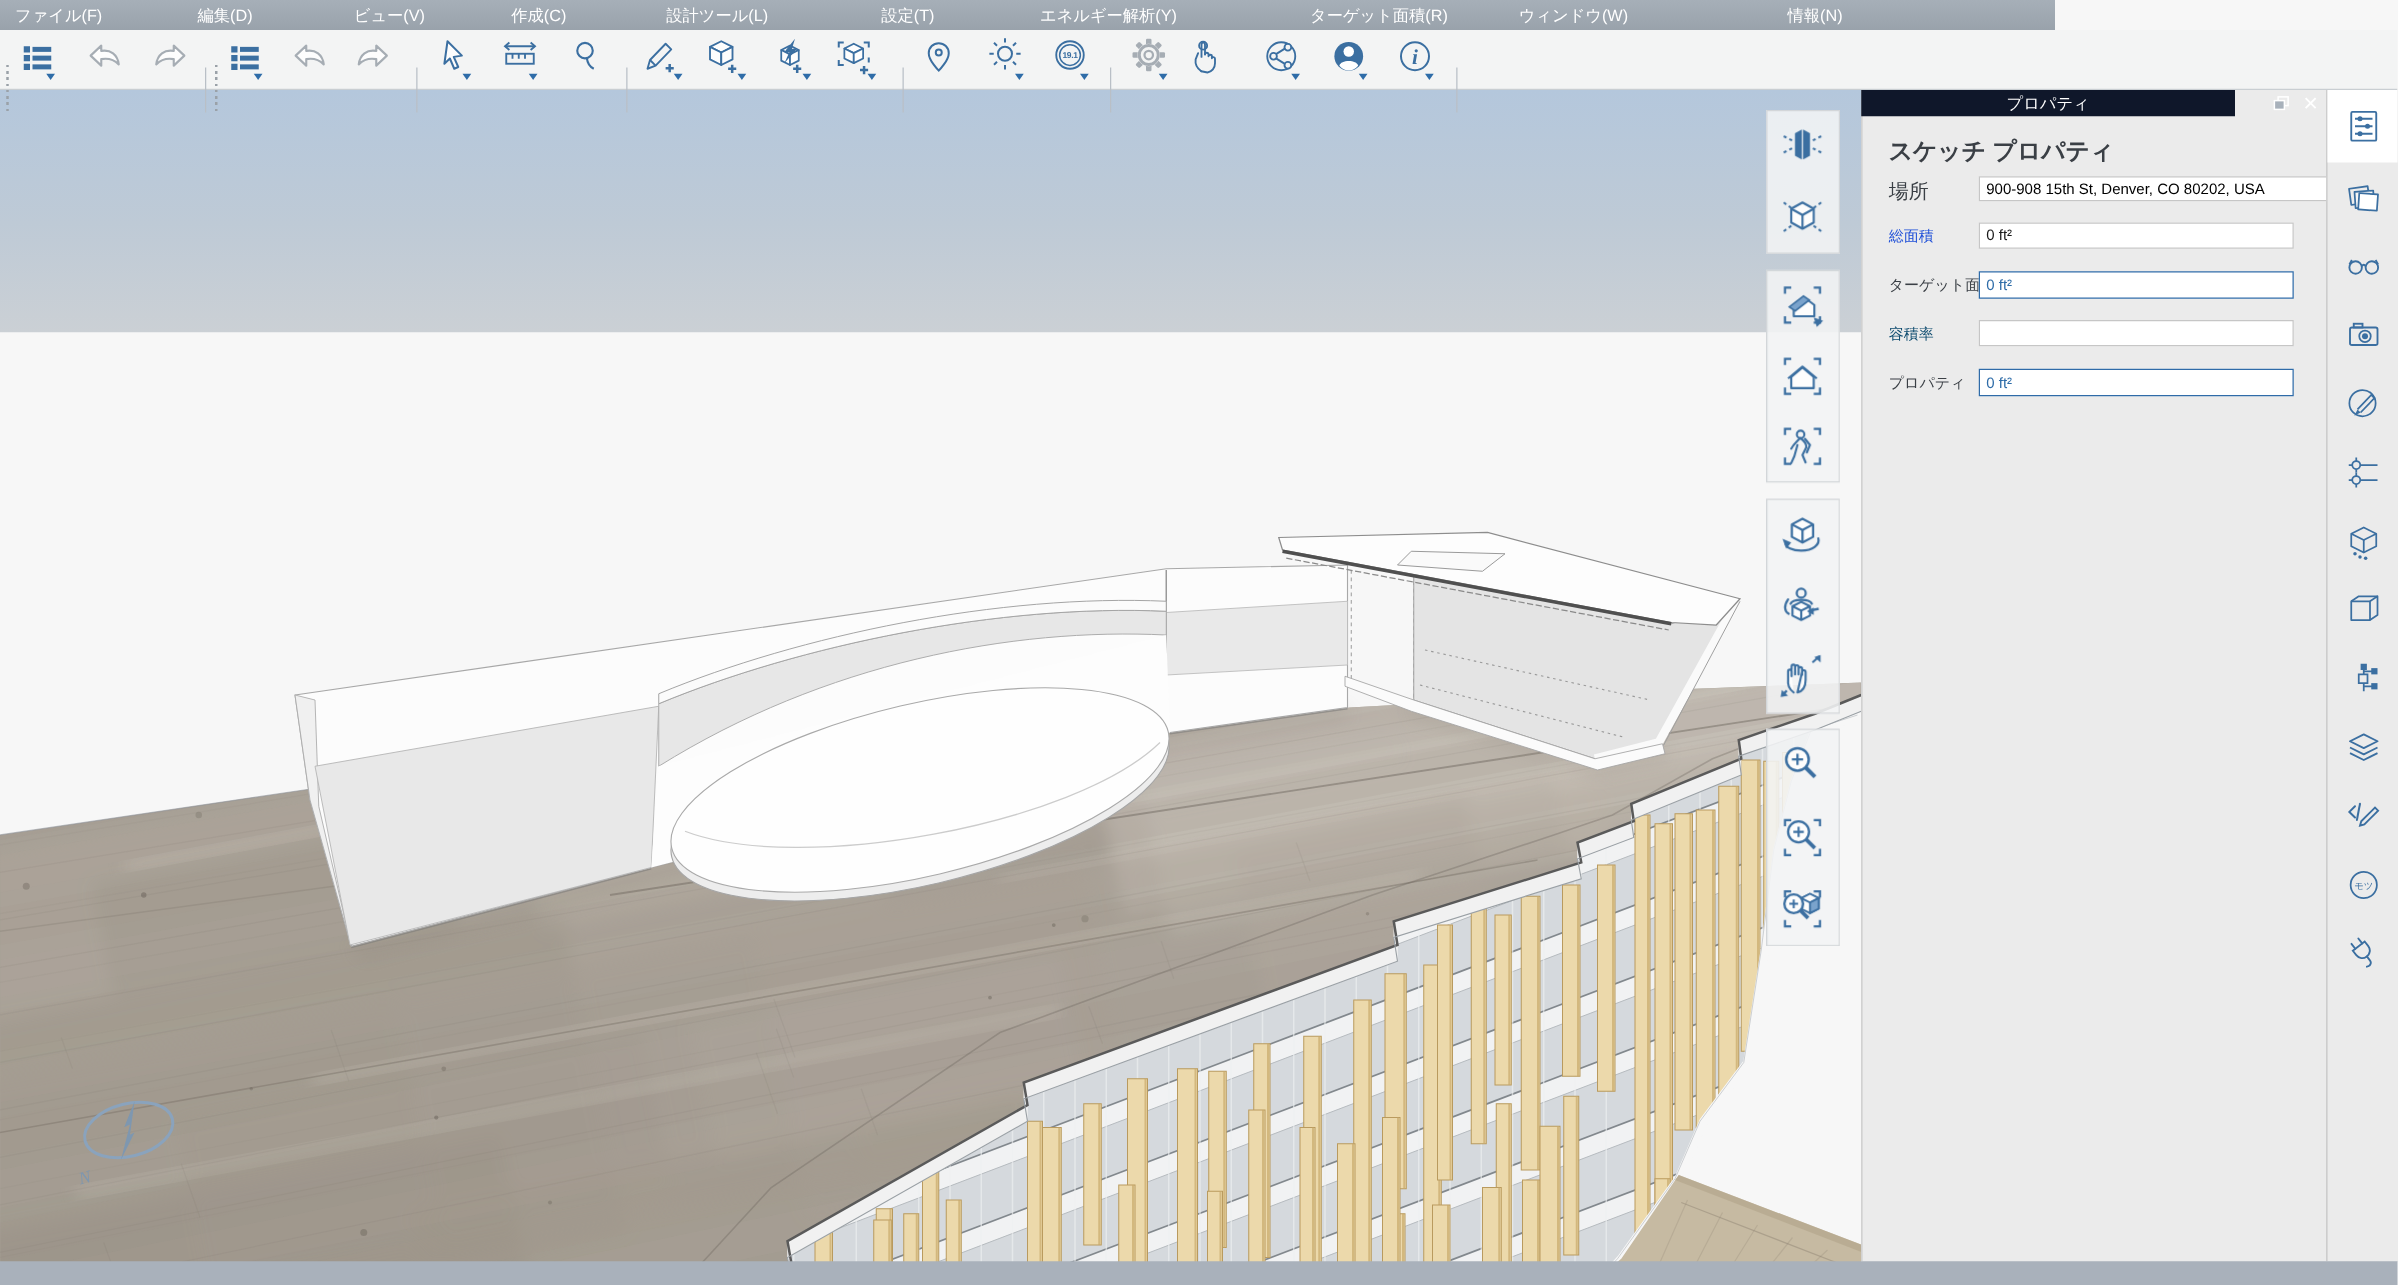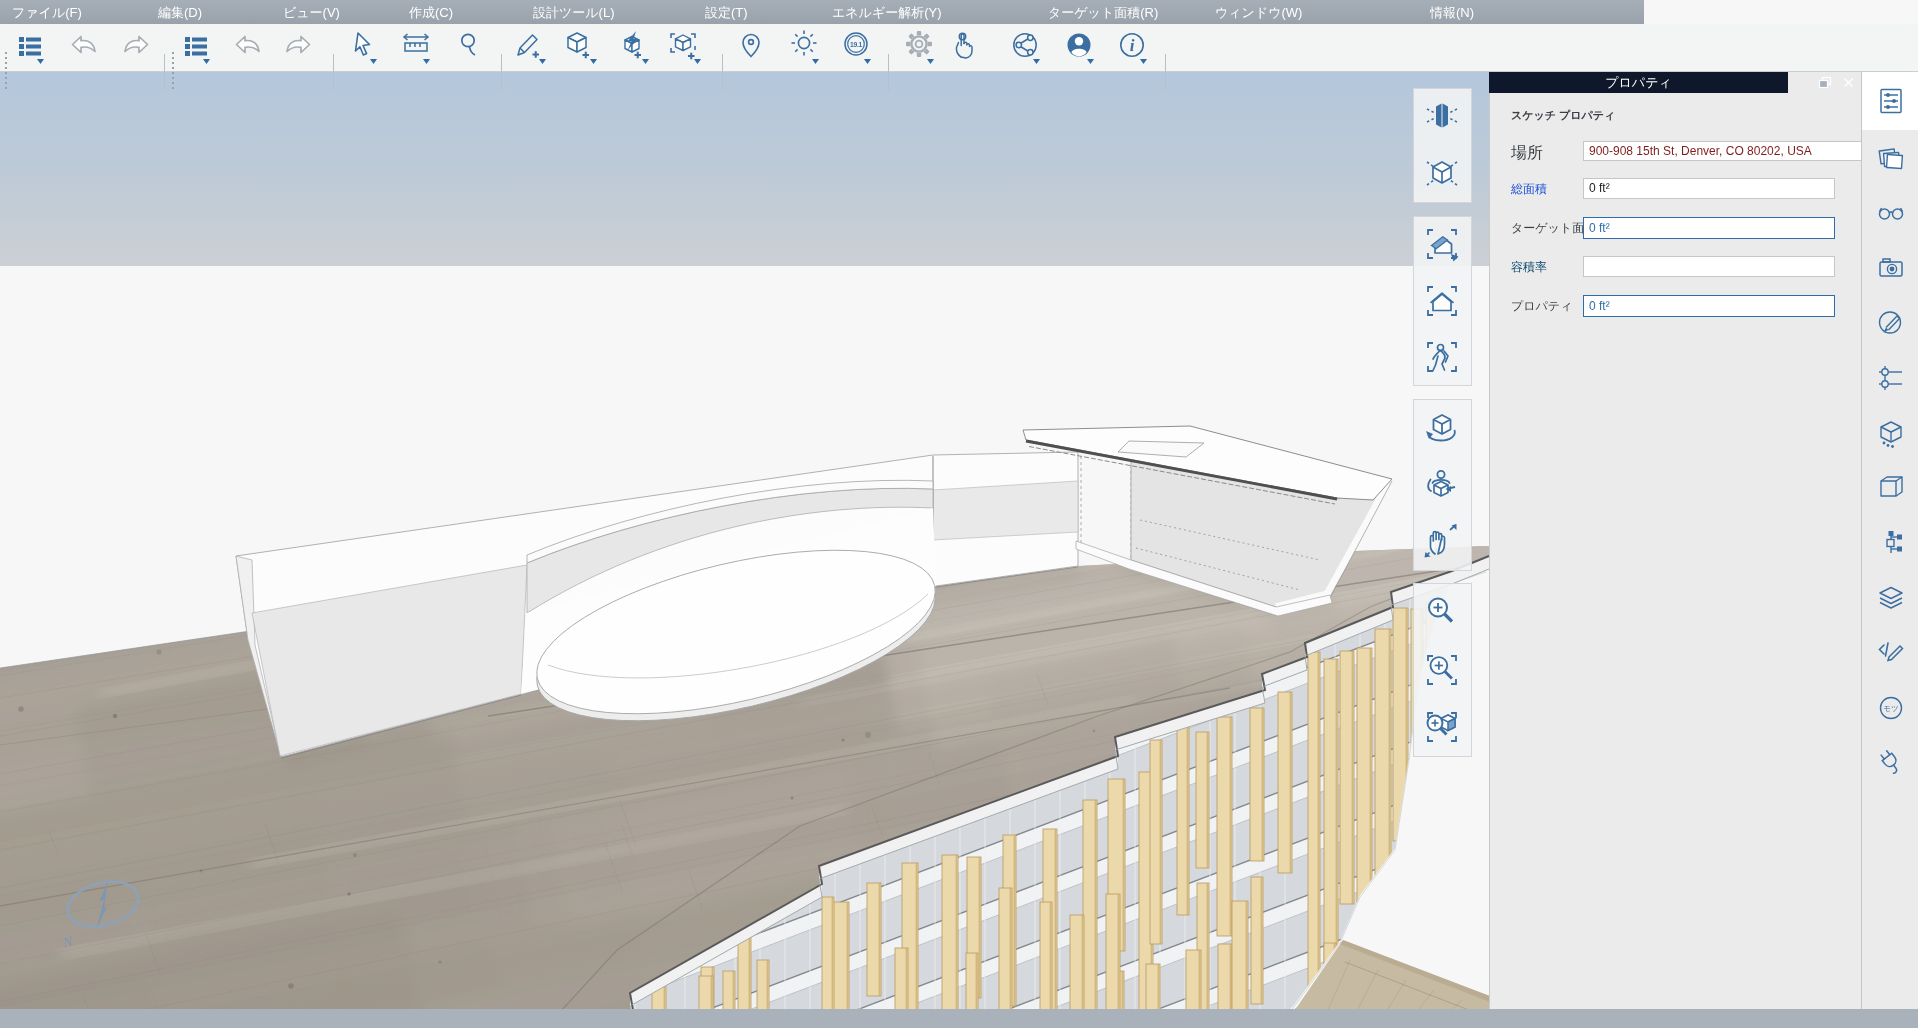--- a/index.html
+++ b/index.html
@@ -760,27 +760,27 @@
       <rect x="4.5" y="1.5" width="8" height="7"></rect>
       <rect x="1.5" y="4.5" width="8" height="7" fill="#a8b1bb"></rect>
     </g>
   </svg>
 <svg style="position:absolute;left:1843px;top:77px" width="11" height="11" viewBox="0 0 11 11">
     <g stroke="#fff" stroke-width="1.5">
       <line x1="1.5" y1="1.5" x2="9.5" y2="9.5"></line>
       <line x1="9.5" y1="1.5" x2="1.5" y2="9.5"></line>
     </g>
   </svg>
-<div style="position:absolute;left:1511px;top:108px;font-size:11px;font-weight:bold;color:#3a3f45">スケッチ プロパティ</div>
+<div style="position:absolute;left:1511px;top:108px;font-size:19px;font-weight:bold;color:#3a3f45">スケッチ プロパティ</div>
 <div style="position:absolute;left:1511px;top:143px;font-size:16px;color:#3a3f45">場所</div>
 <div style="position:absolute;left:1511px;top:181px;font-size:12px;color:#1d4ed8">総面積</div>
 <div style="position:absolute;left:1511px;top:220px;font-size:12px;color:#3a3f45">ターゲット面積</div>
 <div style="position:absolute;left:1511px;top:259px;font-size:12px;color:#0c4a6e">容積率</div>
 <div style="position:absolute;left:1511px;top:298px;font-size:12px;color:#3a3f45">プロパティ</div>
-<div style="position:absolute;left:1583px;top:141px;width:289px;height:20px;background:#fff;border:1px solid #c6c6c6;box-sizing:border-box;font-size:12px;color:#7f1d1d;line-height:18px;padding-left:5px;overflow:hidden">900-908 15th St, Denver, CO 80202, USA</div>
+<div style="position:absolute;left:1583px;top:141px;width:289px;height:20px;background:#fff;border:1px solid #c6c6c6;box-sizing:border-box;font-size:12px;color:#000000;line-height:18px;padding-left:5px;overflow:hidden">900-908 15th St, Denver, CO 80202, USA</div>
 <div style="position:absolute;left:1583px;top:178px;width:252px;height:21px;background:#fff;border:1px solid #c6c6c6;box-sizing:border-box;font-size:12px;color:#1a1a1a;line-height:19px;padding-left:5px;overflow:hidden">0 ft²</div>
 <div style="position:absolute;left:1583px;top:217px;width:252px;height:22px;background:#fff;border:1.5px solid #2f6ba8;box-sizing:border-box;font-size:12px;color:#2e6ca8;line-height:20px;padding-left:5px;overflow:hidden">0 ft²</div>
 <div style="position:absolute;left:1583px;top:256px;width:252px;height:21px;background:#fff;border:1px solid #c6c6c6;box-sizing:border-box;font-size:12px;color:#1a1a1a;line-height:19px;padding-left:5px;overflow:hidden"></div>
 <div style="position:absolute;left:1583px;top:295px;width:252px;height:22px;background:#fff;border:1.5px solid #2f6ba8;box-sizing:border-box;font-size:12px;color:#2e6ca8;line-height:20px;padding-left:5px;overflow:hidden">0 ft²</div>
 <div style="position:absolute;left:1861px;top:72px;width:57px;height:937px;background:#ebebeb;border-left:1px solid #c6c6c6"></div>
 <div style="position:absolute;left:1862px;top:72px;width:56px;height:58px;background:#fff"></div>
 <svg style="position:absolute;left:1876px;top:86px" width="30" height="30" viewBox="0 0 30 30">
     <g stroke="#3b6fa1" stroke-width="1.5" fill="none">
       <rect x="5" y="3.5" width="20" height="23" rx="1"></rect>
       <line x1="8" y1="9" x2="22" y2="9"></line>

